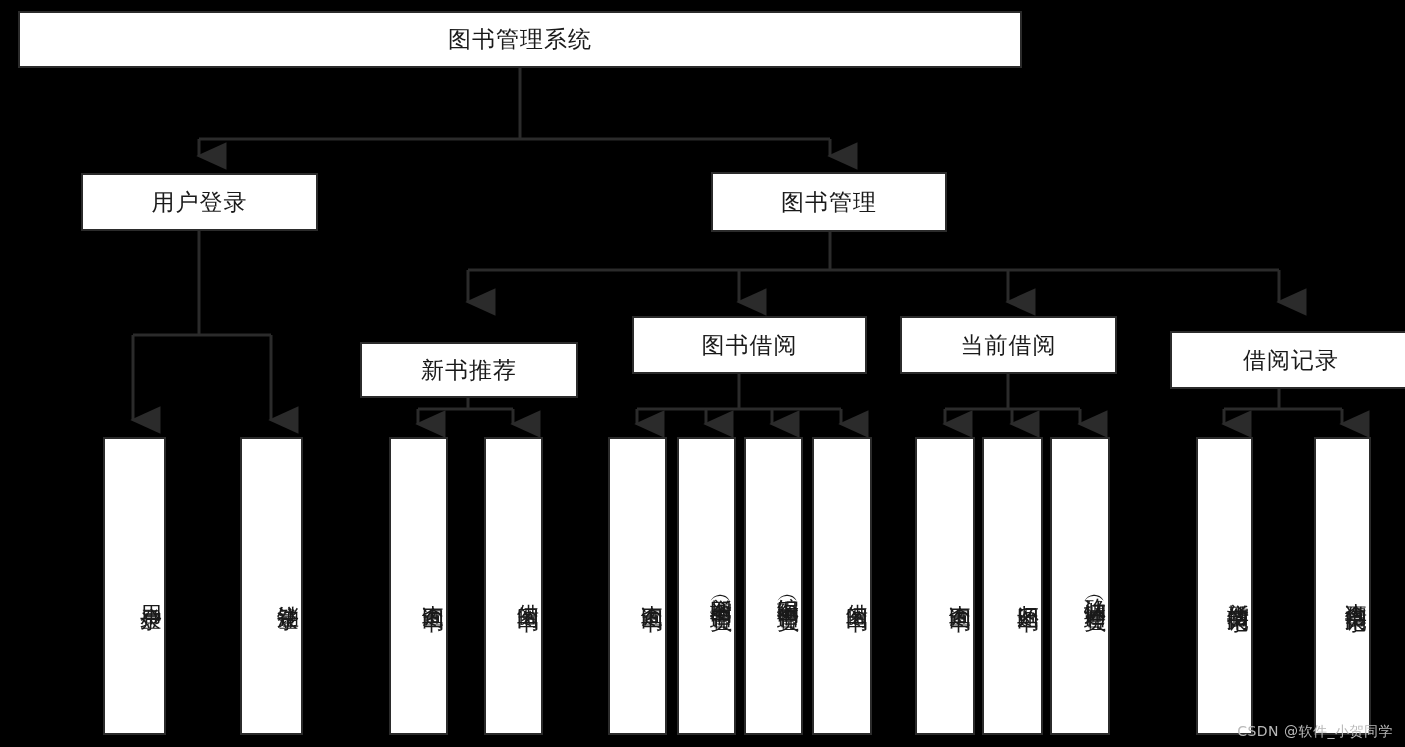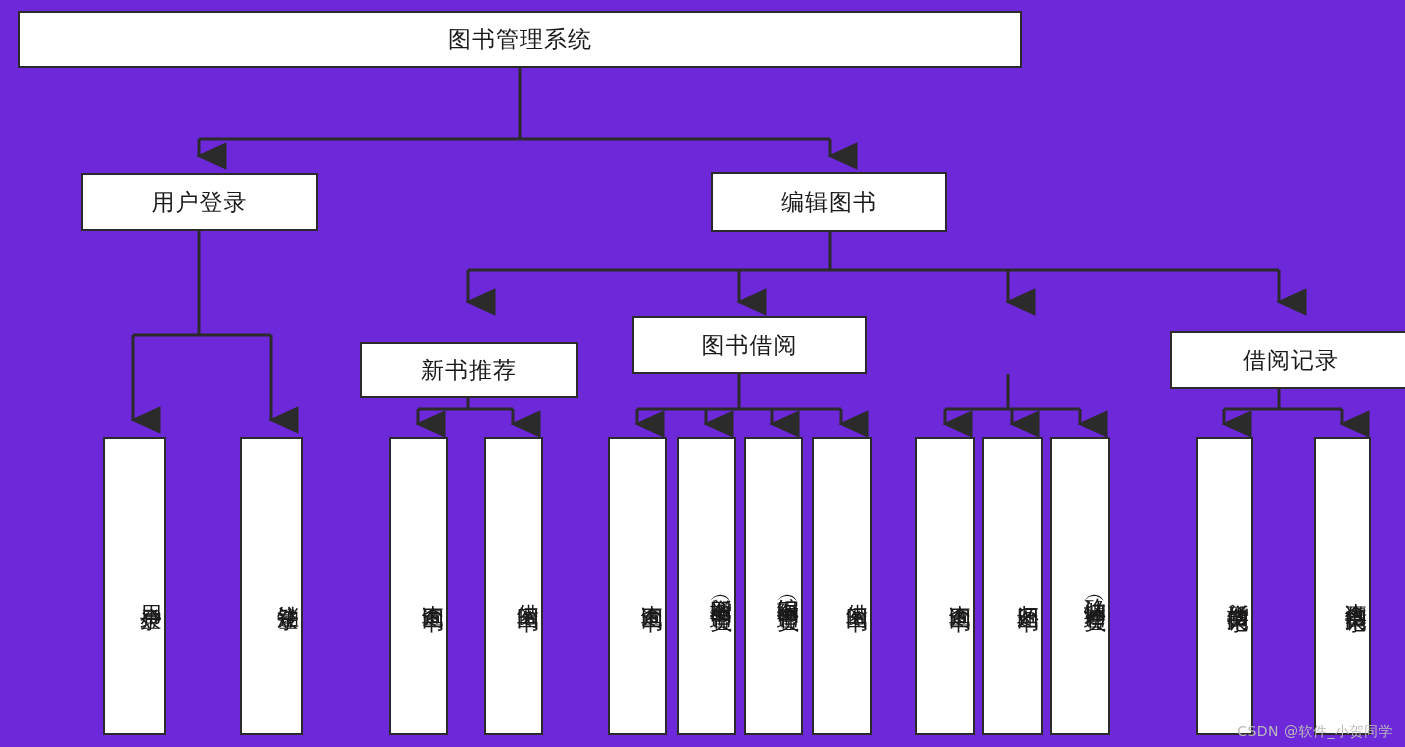--- a/index.html
+++ b/index.html
@@ -7,21 +7,21 @@
     padding: 0;
     background: #ffffff;
   }
   body {
     font-family: "DejaVu Sans", "Liberation Sans", sans-serif;
   }
   #canvas {
     position: relative;
     width: 1405px;
     height: 747px;
-    background: #6d28d9;
+    background: #000000;
     overflow: hidden;
   }
   .node {
     position: absolute;
     box-sizing: border-box;
     border: 2px solid #2b2b2b;
     background: #ffffff;
     display: flex;
     align-items: center;
     justify-content: center;
@@ -114,24 +114,25 @@
       <path d="M 1279 374 L 1279 409"></path>
       <path d="M 1224 409 L 1342 409"></path>
       <path d="M 1224 409 L 1224 424" marker-end="url(#arrow)"></path>
       <path d="M 1342 409 L 1342 424" marker-end="url(#arrow)"></path>
     </g>
   </svg>
 
   <div class="node h" style="left:18px; top:11px; width:1004px; height:57px;">图书管理系统</div>
 
   <div class="node h" style="left:81px; top:173px; width:237px; height:58px;">用户登录</div>
-  <div class="node h" style="left:711px; top:172px; width:236px; height:60px;">编辑图书</div>
+  <div class="node h" style="left:711px; top:172px; width:236px; height:60px;">图书管理</div>
 
   <div class="node h" style="left:360px; top:318px; width:218px; height:56px;margin-top:24px;">新书推荐</div>
   <div class="node h" style="left:632px; top:316px; width:235px; height:58px;">图书借阅</div>
+  <div class="node h" style="left:900px; top:316px; width:217px; height:58px;">当前借阅</div>
   <div class="node h" style="left:1170px; top:316px; width:242px; height:58px;margin-top:15px;">借阅记录</div>
 
   <div class="node v" style="left:103px; top:437px; width:63px; height:298px;">用户登录</div>
   <div class="node v" style="left:240px; top:437px; width:63px; height:298px;">注销登录</div>
 
   <div class="node v" style="left:389px; top:437px; width:59px; height:298px;">查询图书</div>
   <div class="node v" style="left:484px; top:437px; width:59px; height:298px;">借阅图书</div>
 
   <div class="node v" style="left:608px; top:437px; width:59px; height:298px;">查询图书</div>
   <div class="node v topalign" style="left:677px; top:437px; width:59px; height:298px;">新增图书（管理员）</div>

